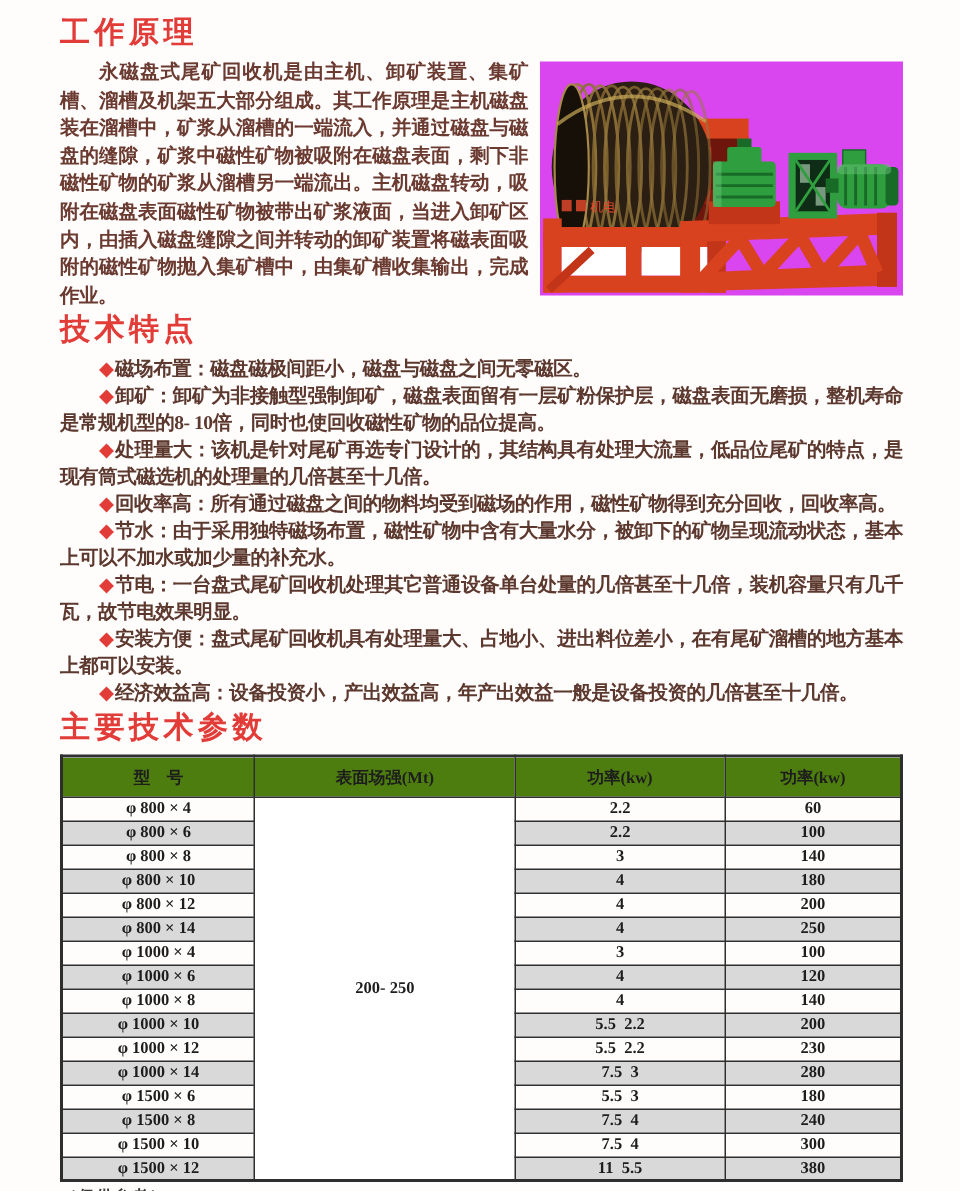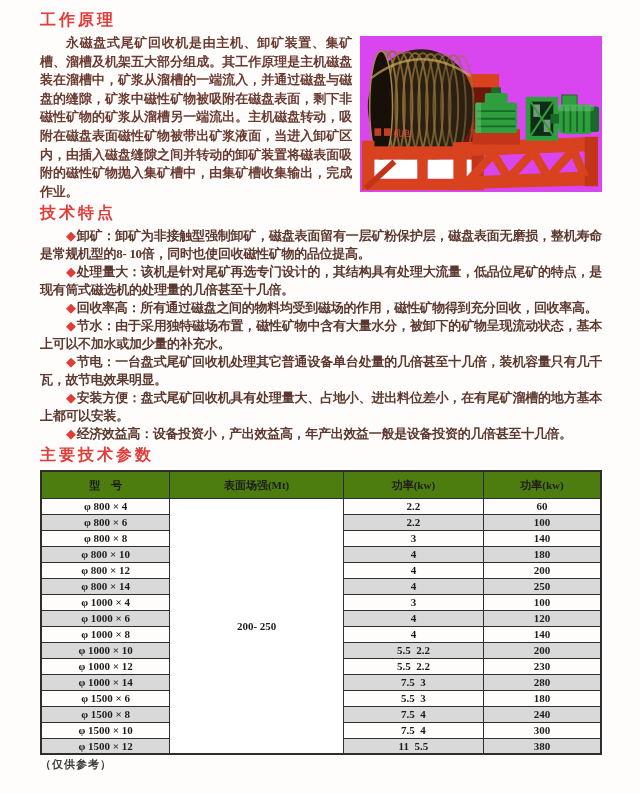--- a/index.html
+++ b/index.html
@@ -1,19 +1,19 @@
 <!DOCTYPE html>
 <html style="--heading-red: #e23c38; --body-maroon: #6b3a30; --bullet-maroon: #5c382e; --stripe-gray: #d9d9d9; --frame-red: #d8421f; --frame-red-dark: #a32313; --machinery-green: #2f9e3f; --machinery-green-dark: #176b26; --drum-dark: #2b1e12; --drum-highlight: #97793c;"><head>
 <meta charset="utf-8">
 <style>
   *{margin:0;padding:0;box-sizing:border-box}
   html,body{background:#fff}
   body{width:640px;height:794px;font-family:"Liberation Serif","DejaVu Serif",serif;}
   .page{width:640px;height:794px;background:#fefdfc;padding:8px 38px 0 40px;overflow:hidden;position:relative}
-  .sec-title{color:var(--heading-red,#e23c38);font-size:16px;font-weight:bold;letter-spacing:3px;line-height:1.25;margin:2px 0 4px 0}
+  .sec-title{color:var(--heading-red,#e23c38);font-size:20px;font-weight:bold;letter-spacing:3px;line-height:1.25;margin:2px 0 4px 0}
   .intro-wrap{overflow:visible}
   .intro-wrap::after{content:"";display:block;clear:both}
   .figure{float:right;width:242px;height:156px;margin:2px 0 2px 8px;background:#d946ef}
   .figure svg{width:100%;height:100%;display:block}
   .intro{font-size:13px;line-height:18.6px;letter-spacing:-0.3px;text-align:justify;text-indent:2em;font-weight:bold;color:var(--body-maroon,#6b3a30)}
   .bullet{font-size:13px;line-height:18px;letter-spacing:-0.3px;text-align:justify;text-indent:2em;font-weight:bold;color:var(--bullet-maroon,#5c382e)}
   .bullet .glyph{color:var(--heading-red,#e23c38);margin-right:1px}
   .params-table{width:562px;border-collapse:collapse;border:2px solid #2e2e2e;margin-top:5px;table-layout:fixed}
   .params-table th,.params-table td{border:1px solid #2e2e2e;text-align:center;vertical-align:middle;
       font-size:11px;font-weight:bold;color:#1d1d1d;white-space:pre;padding:0;overflow:hidden}
@@ -133,20 +133,21 @@
           <rect x="206" y="72" width="38" height="7" rx="3" fill="#66c275" opacity="0.5"></rect>
         </g>
       </svg>
     </div>
     <p class="intro">永磁盘式尾矿回收机是由主机、卸矿装置、集矿槽、溜槽及机架五大部分组成。其工作原理是主机磁盘装在溜槽中，矿浆从溜槽的一端流入，并通过磁盘与磁盘的缝隙，矿浆中磁性矿物被吸附在磁盘表面，剩下非磁性矿物的矿浆从溜槽另一端流出。主机磁盘转动，吸附在磁盘表面磁性矿物被带出矿浆液面，当进入卸矿区内，由插入磁盘缝隙之间并转动的卸矿装置将磁表面吸附的磁性矿物抛入集矿槽中，由集矿槽收集输出，完成作业。</p>
   </div>
 
   <h2 class="sec-title">技术特点</h2>
 
   <div>
+      <p class="bullet"><span class="glyph">◆</span><span>磁场布置：磁盘磁极间距小，磁盘与磁盘之间无零磁区。</span></p>
       <p class="bullet"><span class="glyph">◆</span><span>卸矿：卸矿为非接触型强制卸矿，磁盘表面留有一层矿粉保护层，磁盘表面无磨损，整机寿命是常规机型的8- 10倍，同时也使回收磁性矿物的品位提高。</span></p>
       <p class="bullet"><span class="glyph">◆</span><span>处理量大：该机是针对尾矿再选专门设计的，其结构具有处理大流量，低品位尾矿的特点，是现有筒式磁选机的处理量的几倍甚至十几倍。</span></p>
       <p class="bullet"><span class="glyph">◆</span><span>回收率高：所有通过磁盘之间的物料均受到磁场的作用，磁性矿物得到充分回收，回收率高。</span></p>
       <p class="bullet"><span class="glyph">◆</span><span>节水：由于采用独特磁场布置，磁性矿物中含有大量水分，被卸下的矿物呈现流动状态，基本上可以不加水或加少量的补充水。</span></p>
       <p class="bullet"><span class="glyph">◆</span><span>节电：一台盘式尾矿回收机处理其它普通设备单台处量的几倍甚至十几倍，装机容量只有几千瓦，故节电效果明显。</span></p>
       <p class="bullet"><span class="glyph">◆</span><span>安装方便：盘式尾矿回收机具有处理量大、占地小、进出料位差小，在有尾矿溜槽的地方基本上都可以安装。</span></p>
       <p class="bullet"><span class="glyph">◆</span><span>经济效益高：设备投资小，产出效益高，年产出效益一般是设备投资的几倍甚至十几倍。</span></p>
     </div>
 
   <h2 class="sec-title">主要技术参数</h2>

